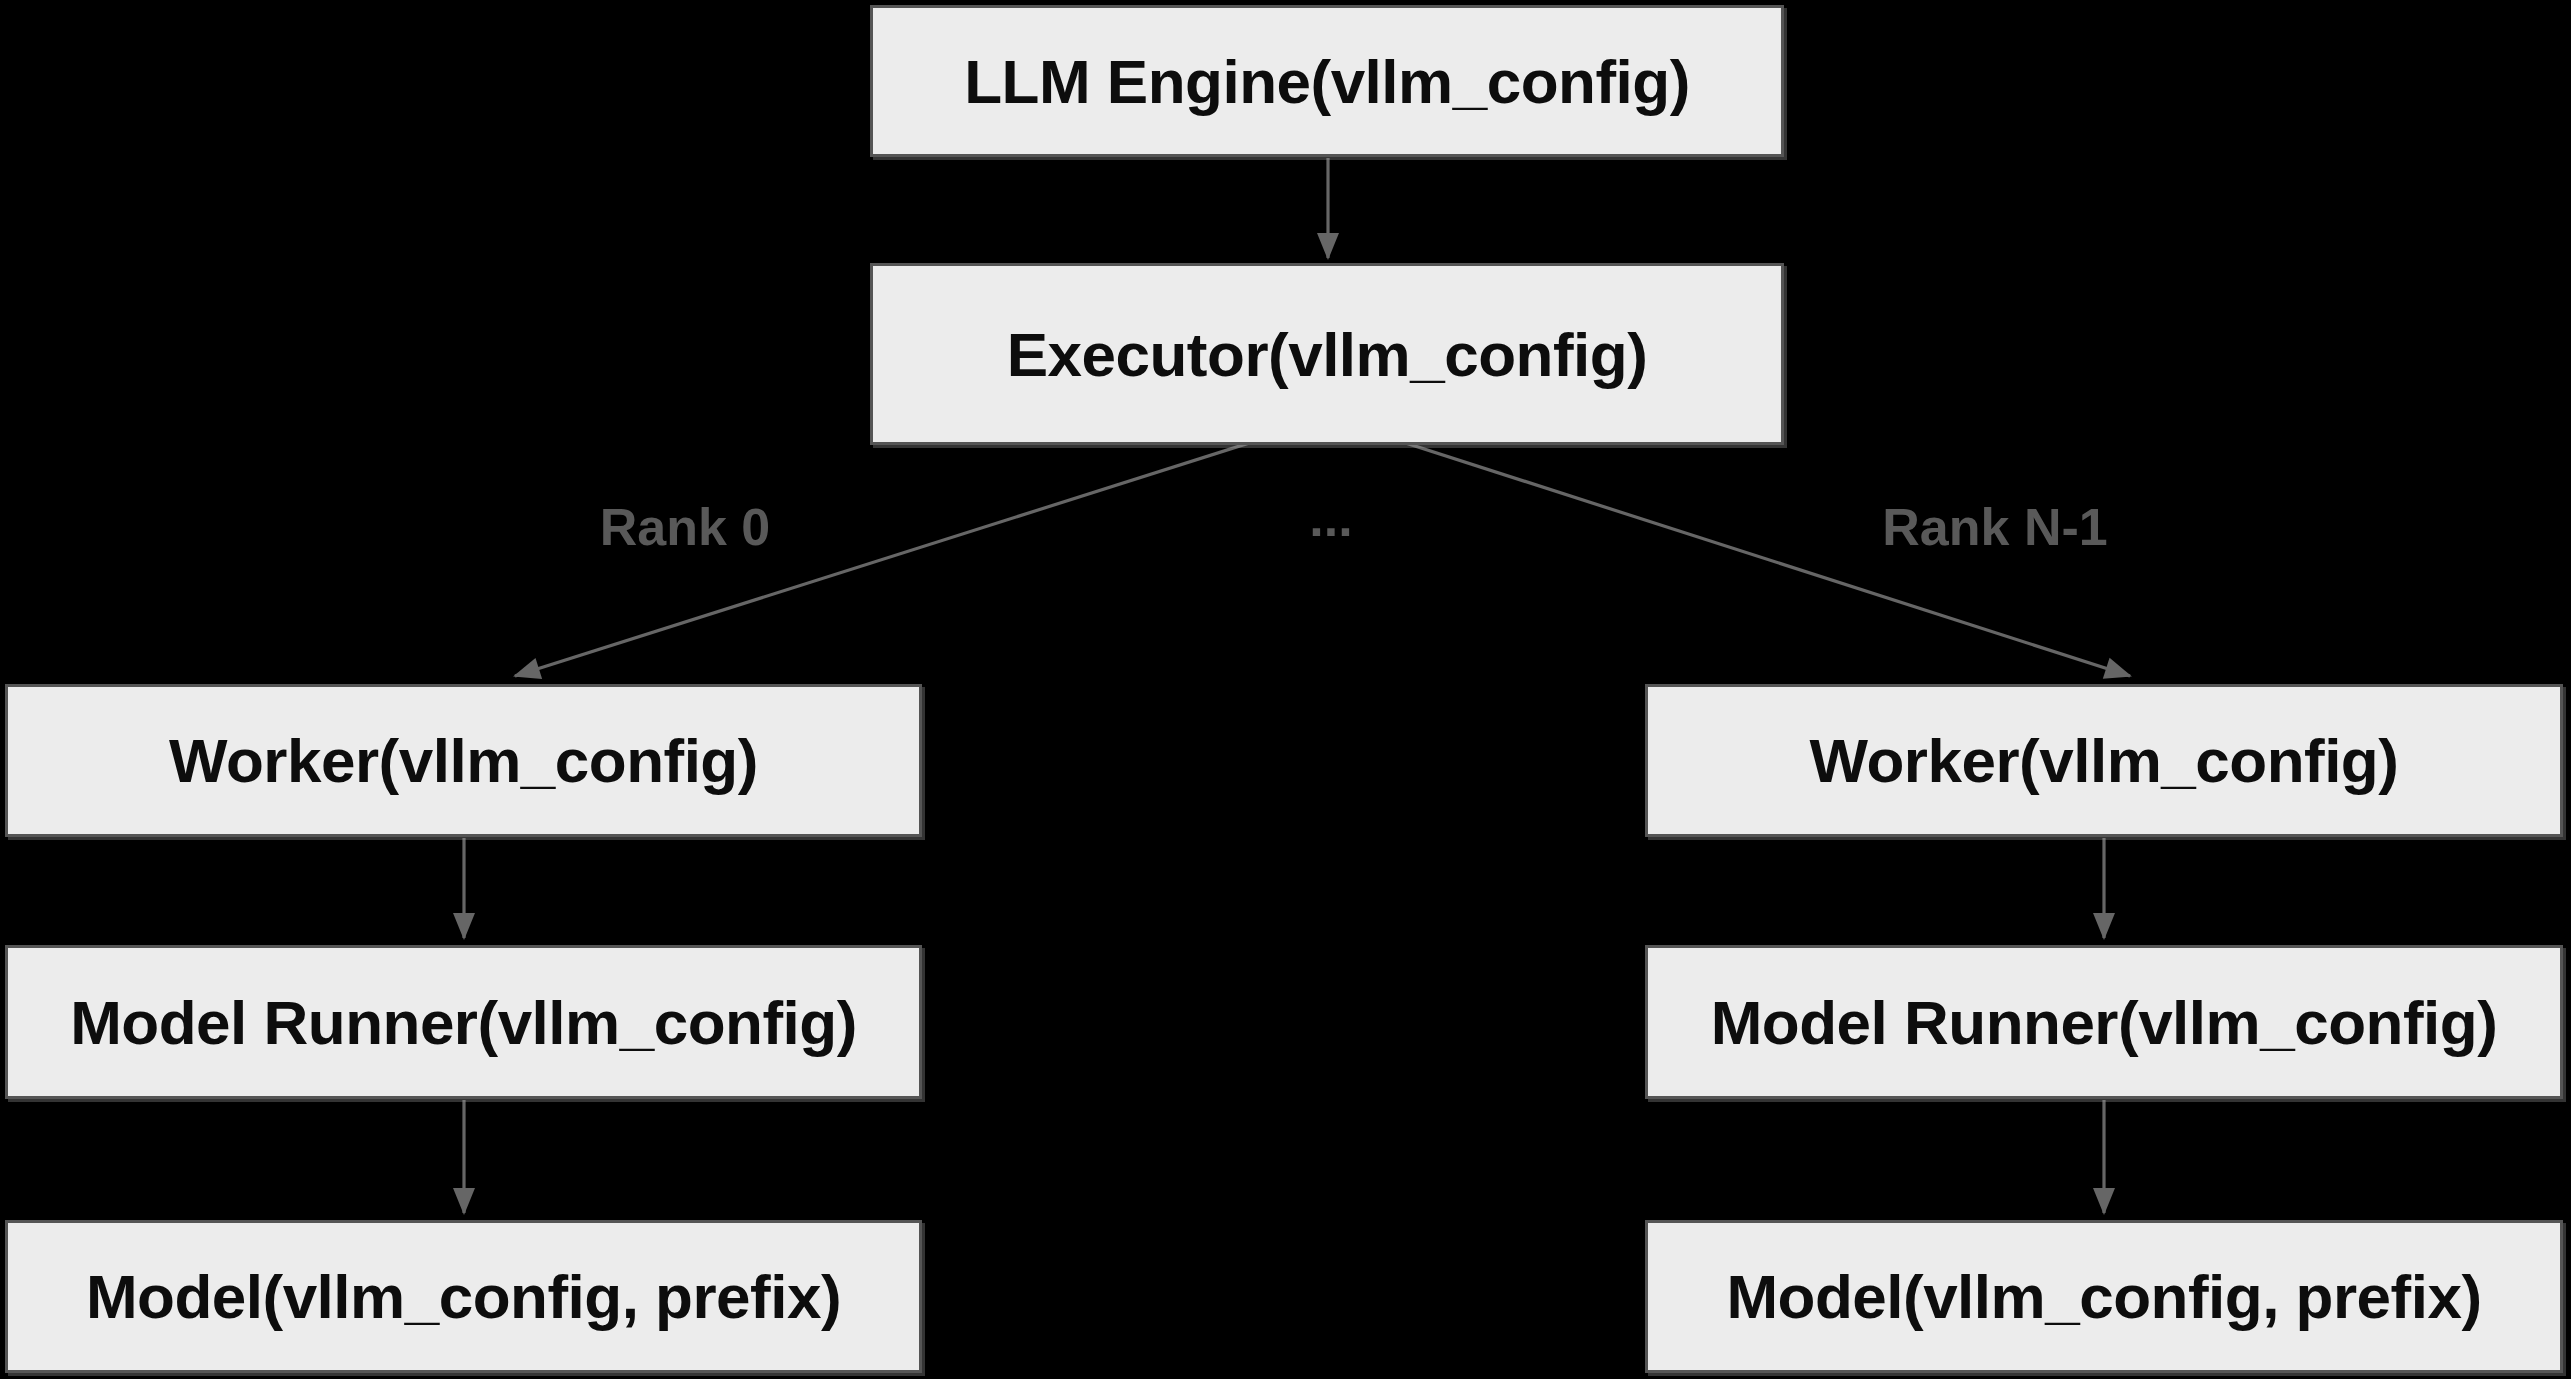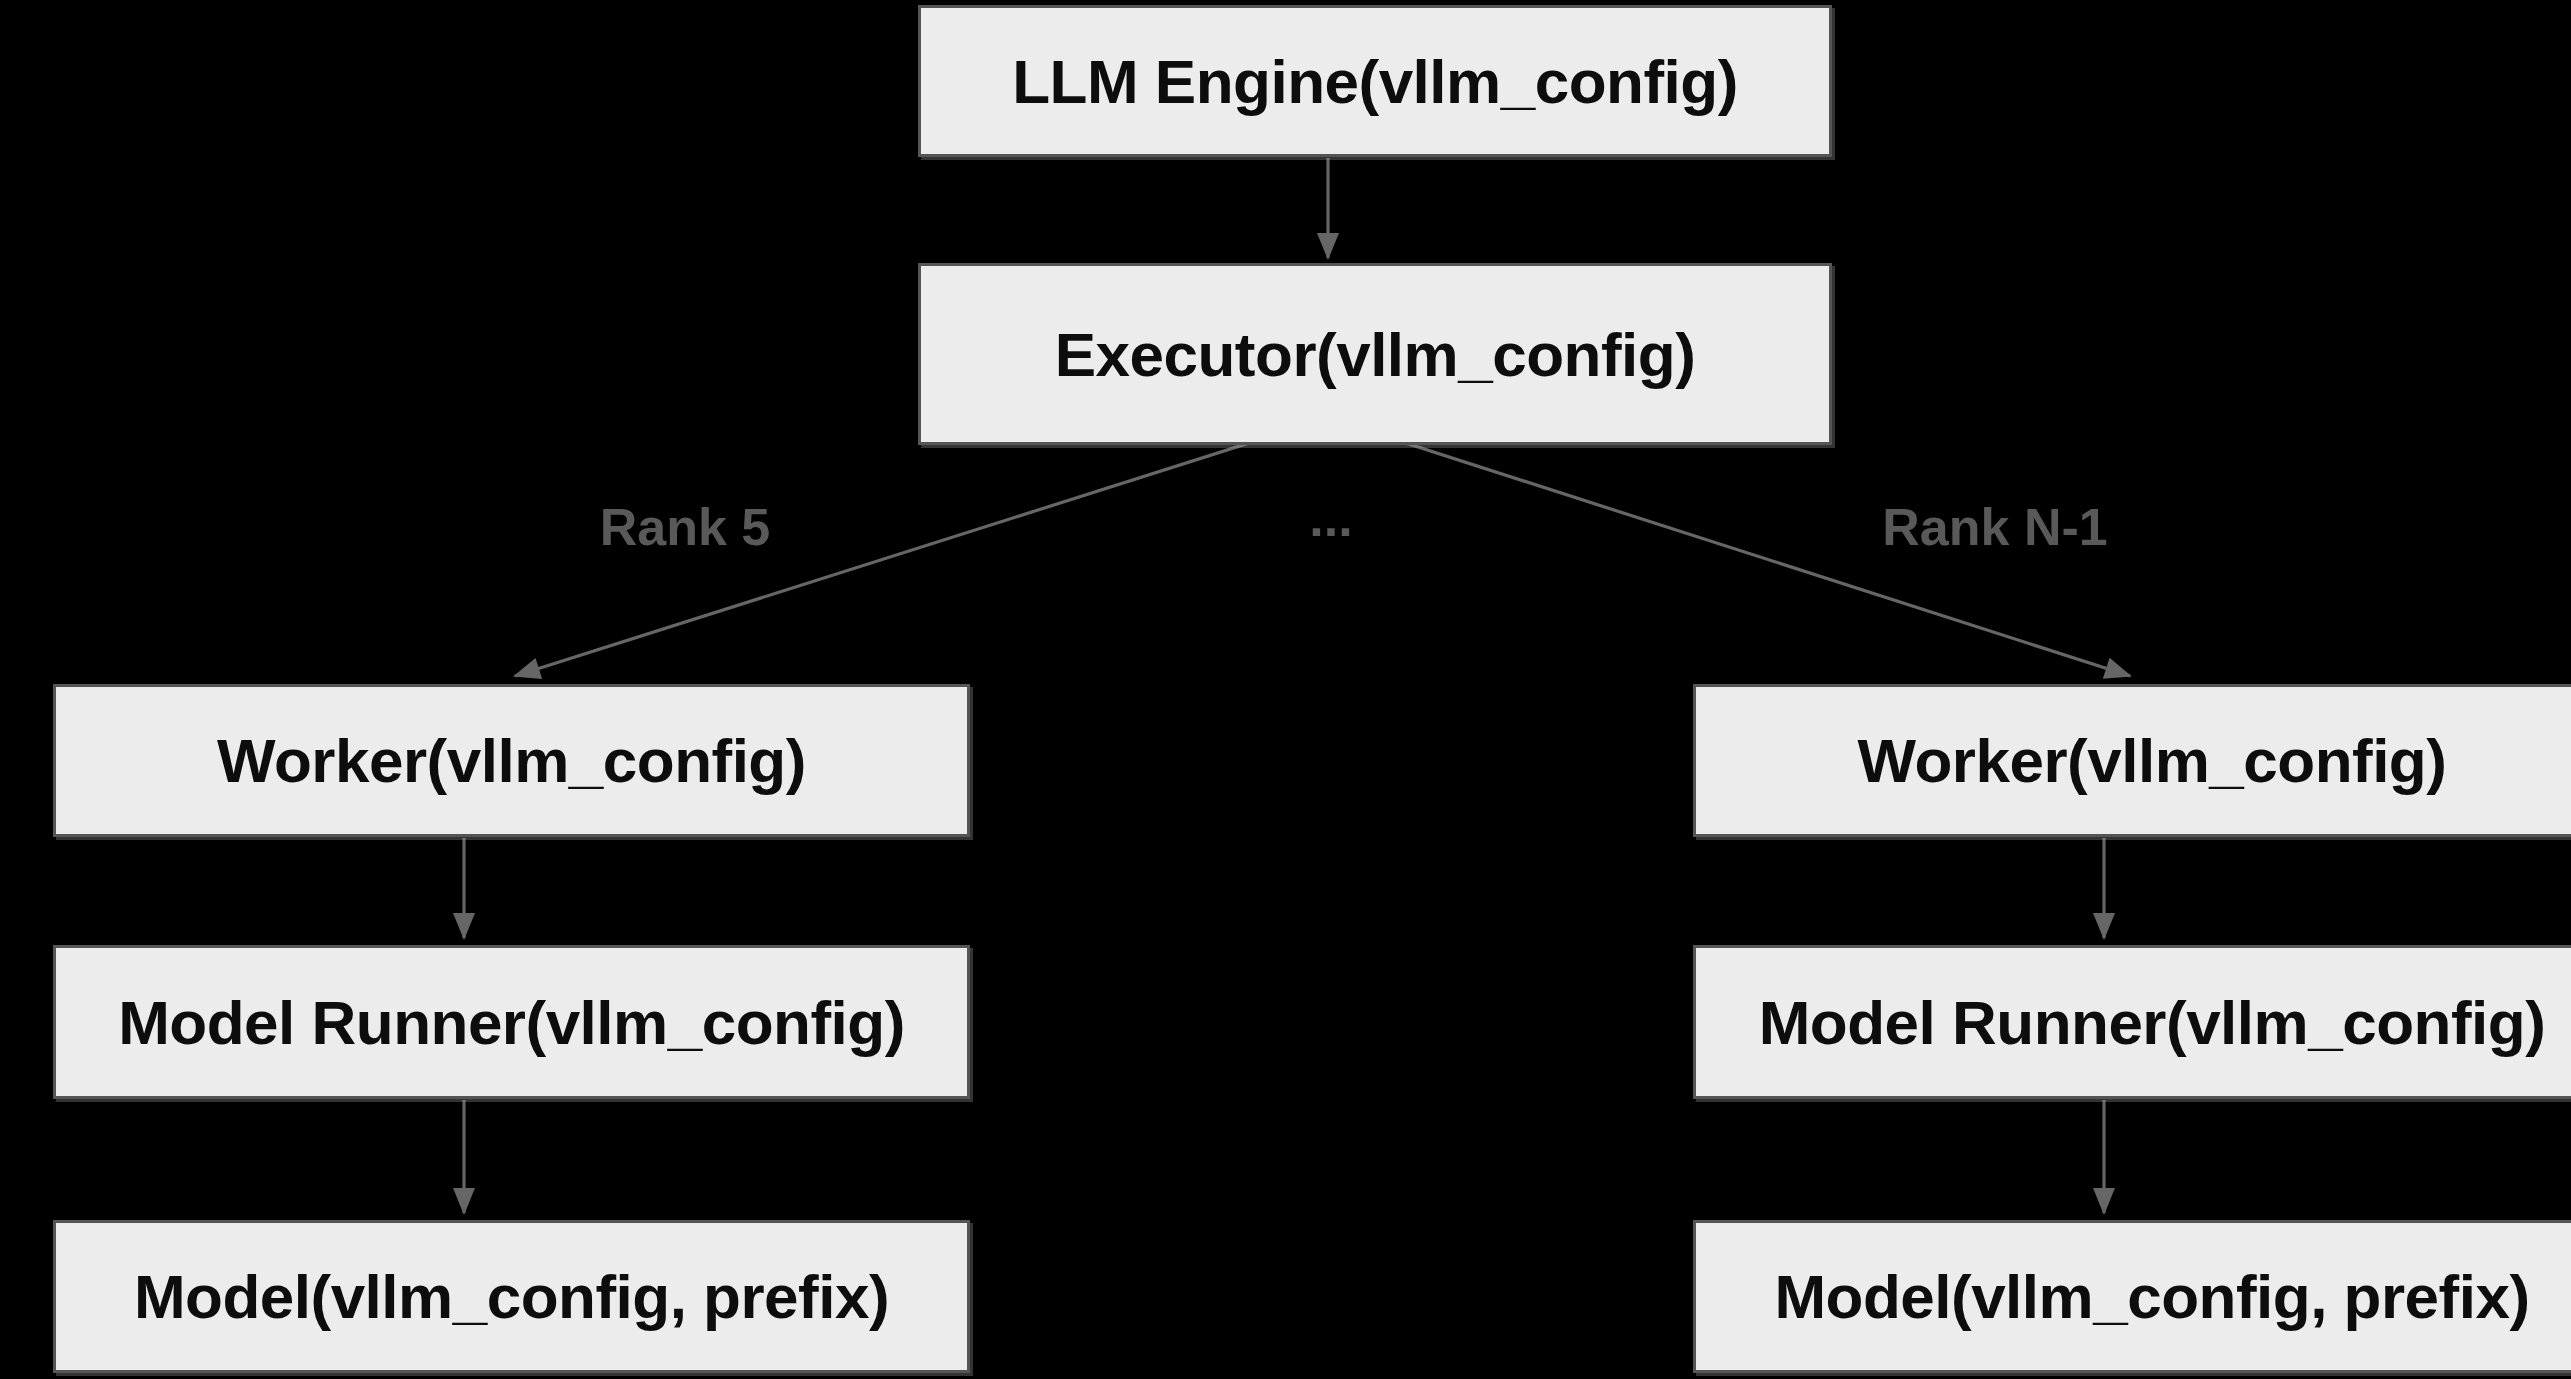--- a/index.html
+++ b/index.html
@@ -35,21 +35,20 @@
     border: 3px solid var(--node-border, #555555);
     box-shadow: 3px 3px 0 rgba(150,150,150,0.35);
     display: flex;
     align-items: center;
     justify-content: center;
     color: var(--node-text, #0d0d0d);
     font-size: 62px;
     font-weight: bold;
     letter-spacing: -0.5px;
     white-space: nowrap;
-    margin-left: 48px;
   }
   .edge-label {
     position: absolute;
     transform: translate(-50%, -50%);
     color: var(--edge-label, #595959);
     font-size: 52px;
     font-weight: bold;
     white-space: nowrap;
   }
 </style>
@@ -93,17 +92,17 @@
   <div class="node" style="left:1645px; top:684px;  width:918px; height:153px;">
     <span>Worker(vllm_config)</span>
   </div>
   <div class="node" style="left:1645px; top:945px;  width:918px; height:154px;">
     <span>Model Runner(vllm_config)</span>
   </div>
   <div class="node" style="left:1645px; top:1220px; width:918px; height:153px;">
     <span>Model(vllm_config, prefix)</span>
   </div>
 
-  <div class="edge-label" style="left:685px;  top:527px;">Rank 5</div>
+  <div class="edge-label" style="left:685px;  top:527px;">Rank 0</div>
   <div class="edge-label" style="left:1331px; top:518px;">...</div>
   <div class="edge-label" style="left:1995px; top:527px;">Rank N-1</div>
 
 </div>
 
 </body></html>

